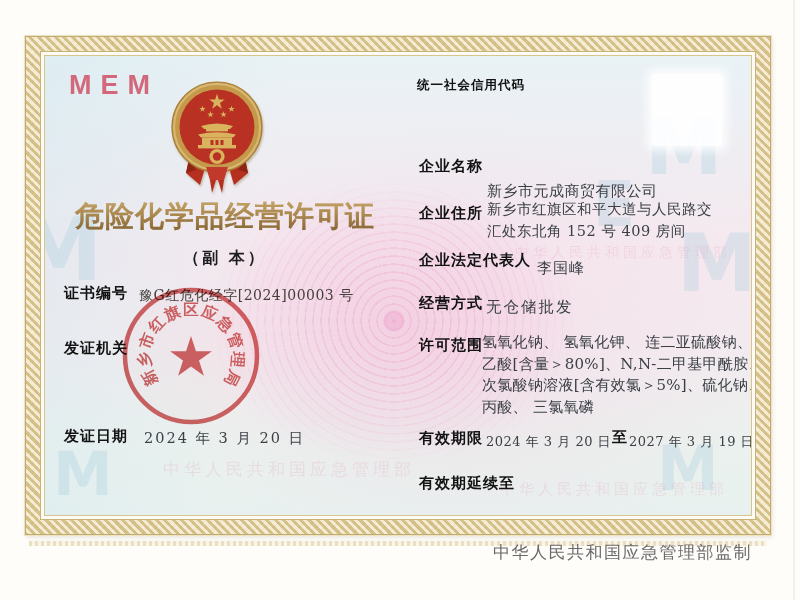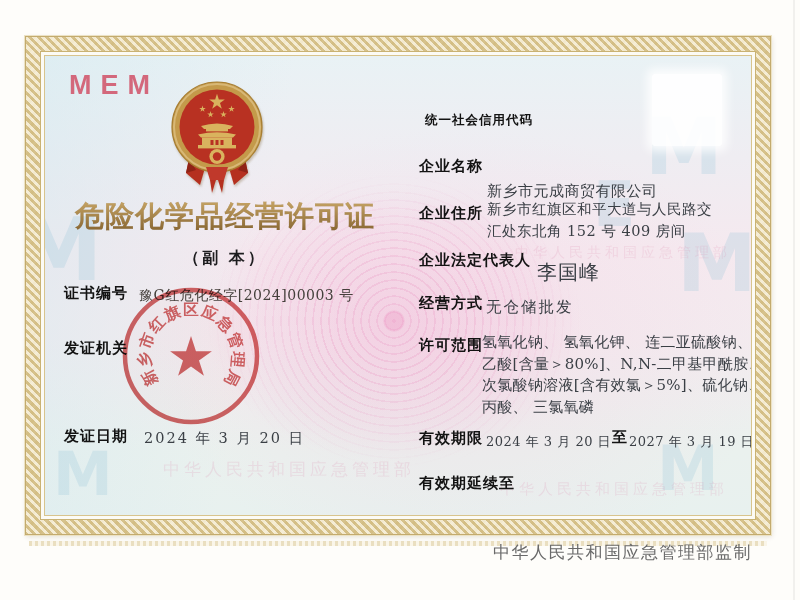--- a/index.html
+++ b/index.html
@@ -87,35 +87,35 @@
 
   
   .lbl {
     font-weight:bold; color:#131313; font-size:15px; letter-spacing:1px;
     z-index:2; white-space:nowrap;
   }
   .val {
     font-family:"DejaVu Serif","Liberation Serif",serif; color:#3a3f45;
     z-index:2; white-space:nowrap;
   }
-  #code-label   { left:380px; top:21px;  font-size:12.5px;margin-top:35px; }
+  #code-label   { left:372px; top:21px;  font-size:12.5px; }
   #code-value   { left:464px; top:15px;  font-size:15.5px; letter-spacing:.5px; color:#2e3034; }
 
   #certno-label { left:19px;  top:228px;text-align:center; }
   #certno-value { left:94px;  top:231px; font-size:14px; letter-spacing:.5px; color:#45403c; }
   #issuer-label { left:19px;  top:283px; }
   #issuedate-label { left:19px; top:371px; }
   #issuedate-value { left:99px; top:373px; font-size:14.5px; letter-spacing:2px; }
 
   #name-label  { left:374px; top:101px; }
   #name-value  { left:442px; top:102px; font-size:15px; letter-spacing:.5px;margin-top:24px; }
   #addr-label  { left:374px; top:148px; }
   #addr-value  { left:442px; top:142px; font-size:14.5px; line-height:22px; letter-spacing:.5px; }
   #rep-label   { left:374px; top:195px; }
-  #rep-value   { left:492px; top:203px; font-size:20px; letter-spacing:1px; }
+  #rep-value   { left:492px; top:203px; font-size:15px; letter-spacing:1px; }
   #mode-label  { left:374px; top:238px; }
   #mode-value  { left:441px; top:241px; font-size:15.5px; letter-spacing:2px; }
   #scope-label { left:374px; top:280px; }
   #scope-value { left:437px; top:276px; font-size:15px; line-height:21.5px; letter-spacing:.3px; }
   #valid-label { left:374px; top:373px; }
   #valid-from  { left:441px; top:377px; font-size:13px; letter-spacing:.5px; }
   #valid-to-label { left:567px; top:372px; }
   #valid-to    { left:584px; top:377px; font-size:13px; letter-spacing:.5px; }
   #ext-label   { left:374px; top:418px; }
 

